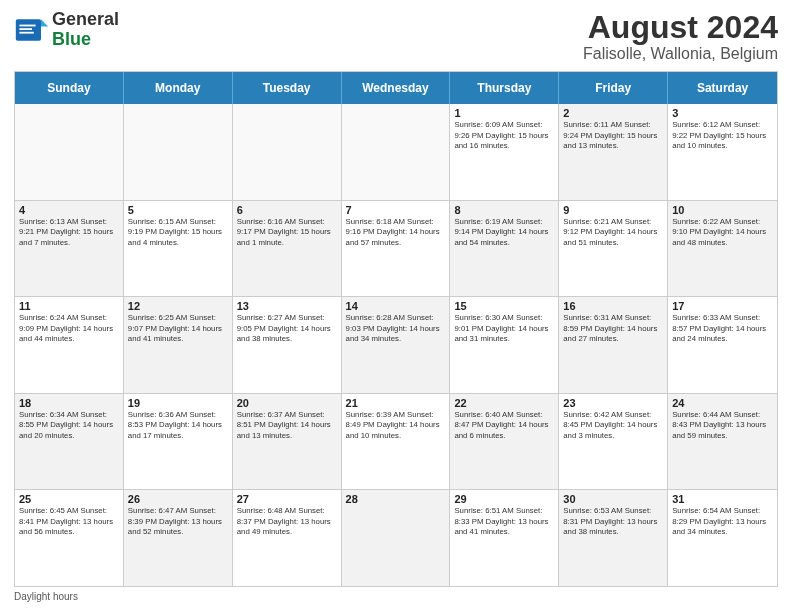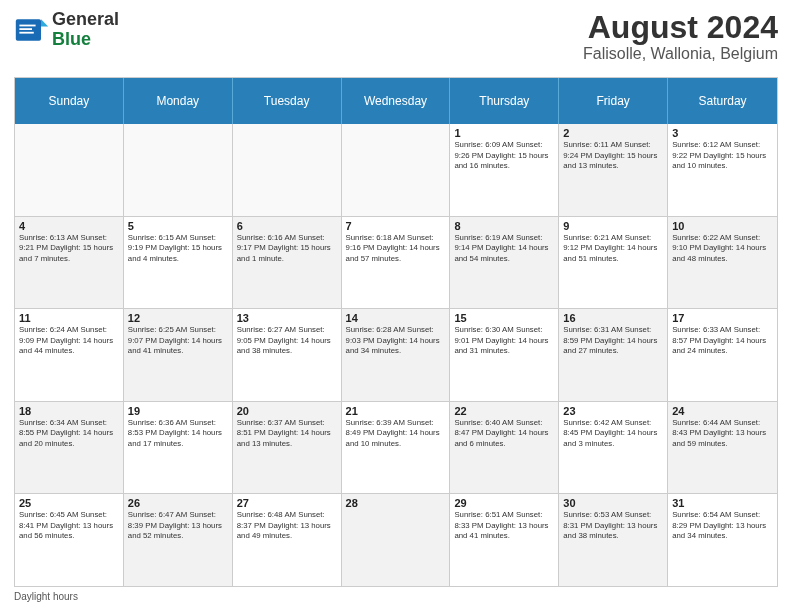--- a/index.html
+++ b/index.html
@@ -14,21 +14,21 @@
       width: 792px;
       height: 612px;
       display: flex;
       flex-direction: column;
       padding: 10px 14px 10px 14px;
     }
     .header {
       display: flex;
       justify-content: space-between;
       align-items: flex-start;
-      margin-bottom: 14px;
+      margin-bottom: 8px;
     }
     .logo {
       display: flex;
       align-items: center;
       gap: 0px;
     }
     .logo-text {
       font-size: 18px;
       font-weight: bold;
       color: #333;
@@ -60,23 +60,23 @@
       border: 1px solid #ccc;
     }
     .cal-header-row {
       display: grid;
       grid-template-columns: repeat(7, 1fr);
       background: #2980b9;
     }
     .cal-header-cell {
       color: #fff;
       font-size: 12px;
-      font-weight: normal;
+      font-weight: bold;
       text-align: center;
-      padding: 16px 2px;
+      padding: 9px 2px;
       border-right: 1px solid #5aaad8;
     }
     .cal-header-cell:last-child { border-right: none; }
     .cal-body {
       flex: 1;
       display: flex;
       flex-direction: column;
     }
     .cal-week {
       display: grid;

